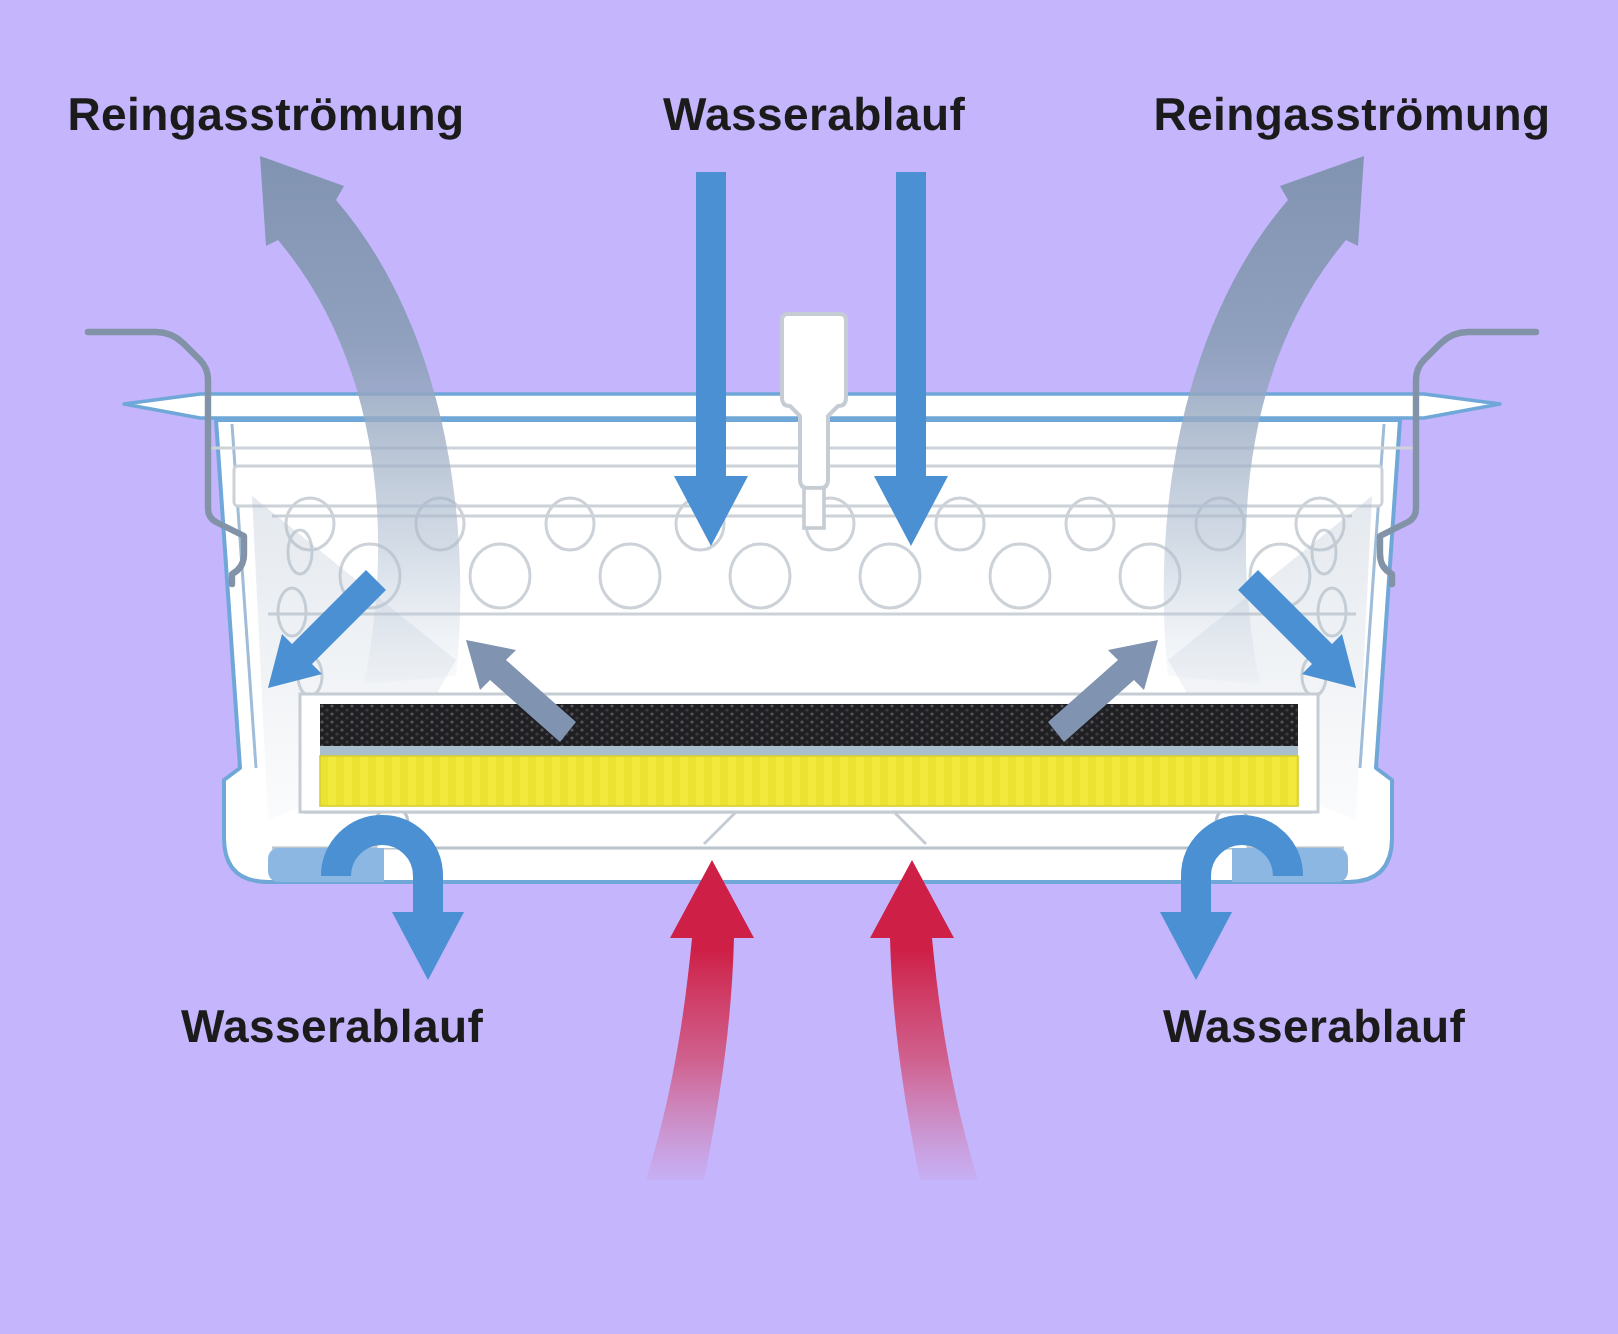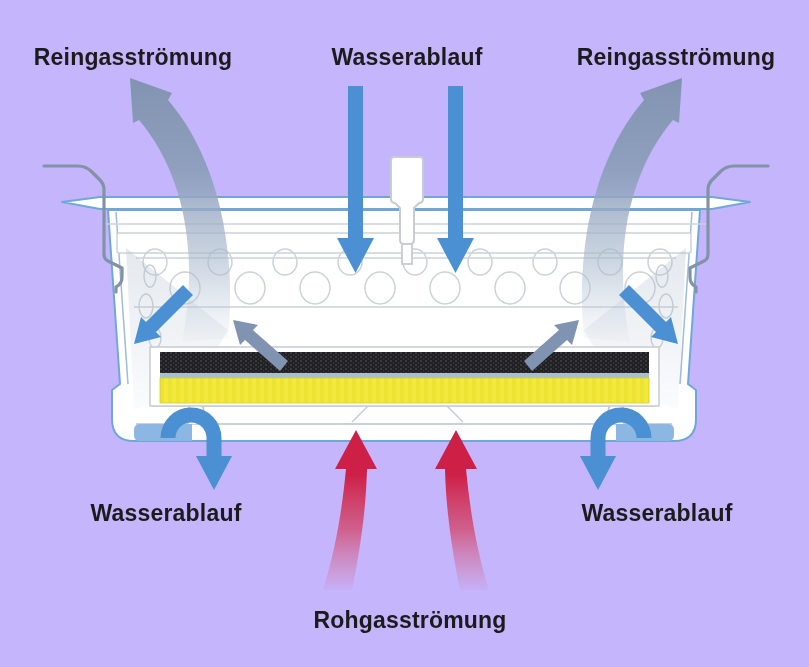--- a/index.html
+++ b/index.html
@@ -151,15 +151,14 @@
     <rect x="448" y="86" width="15" height="152"></rect>
     <path d="M437,238 L474,238 L455.5,273 Z"></path>
   </g>
 </svg>
 
 <div class="lbl" style="left:133px;top:44px;">Reingasströmung</div>
 <div class="lbl" style="left:407px;top:44px;">Wasserablauf</div>
 <div class="lbl" style="left:676px;top:44px;">Reingasströmung</div>
 <div class="lbl" style="left:166px;top:500px;">Wasserablauf</div>
 <div class="lbl" style="left:657px;top:500px;">Wasserablauf</div>
-<div class="lbl" style="left:410px;top:607px;">Rohgasströmung</div>
 
 </div>
 
 </body></html>

